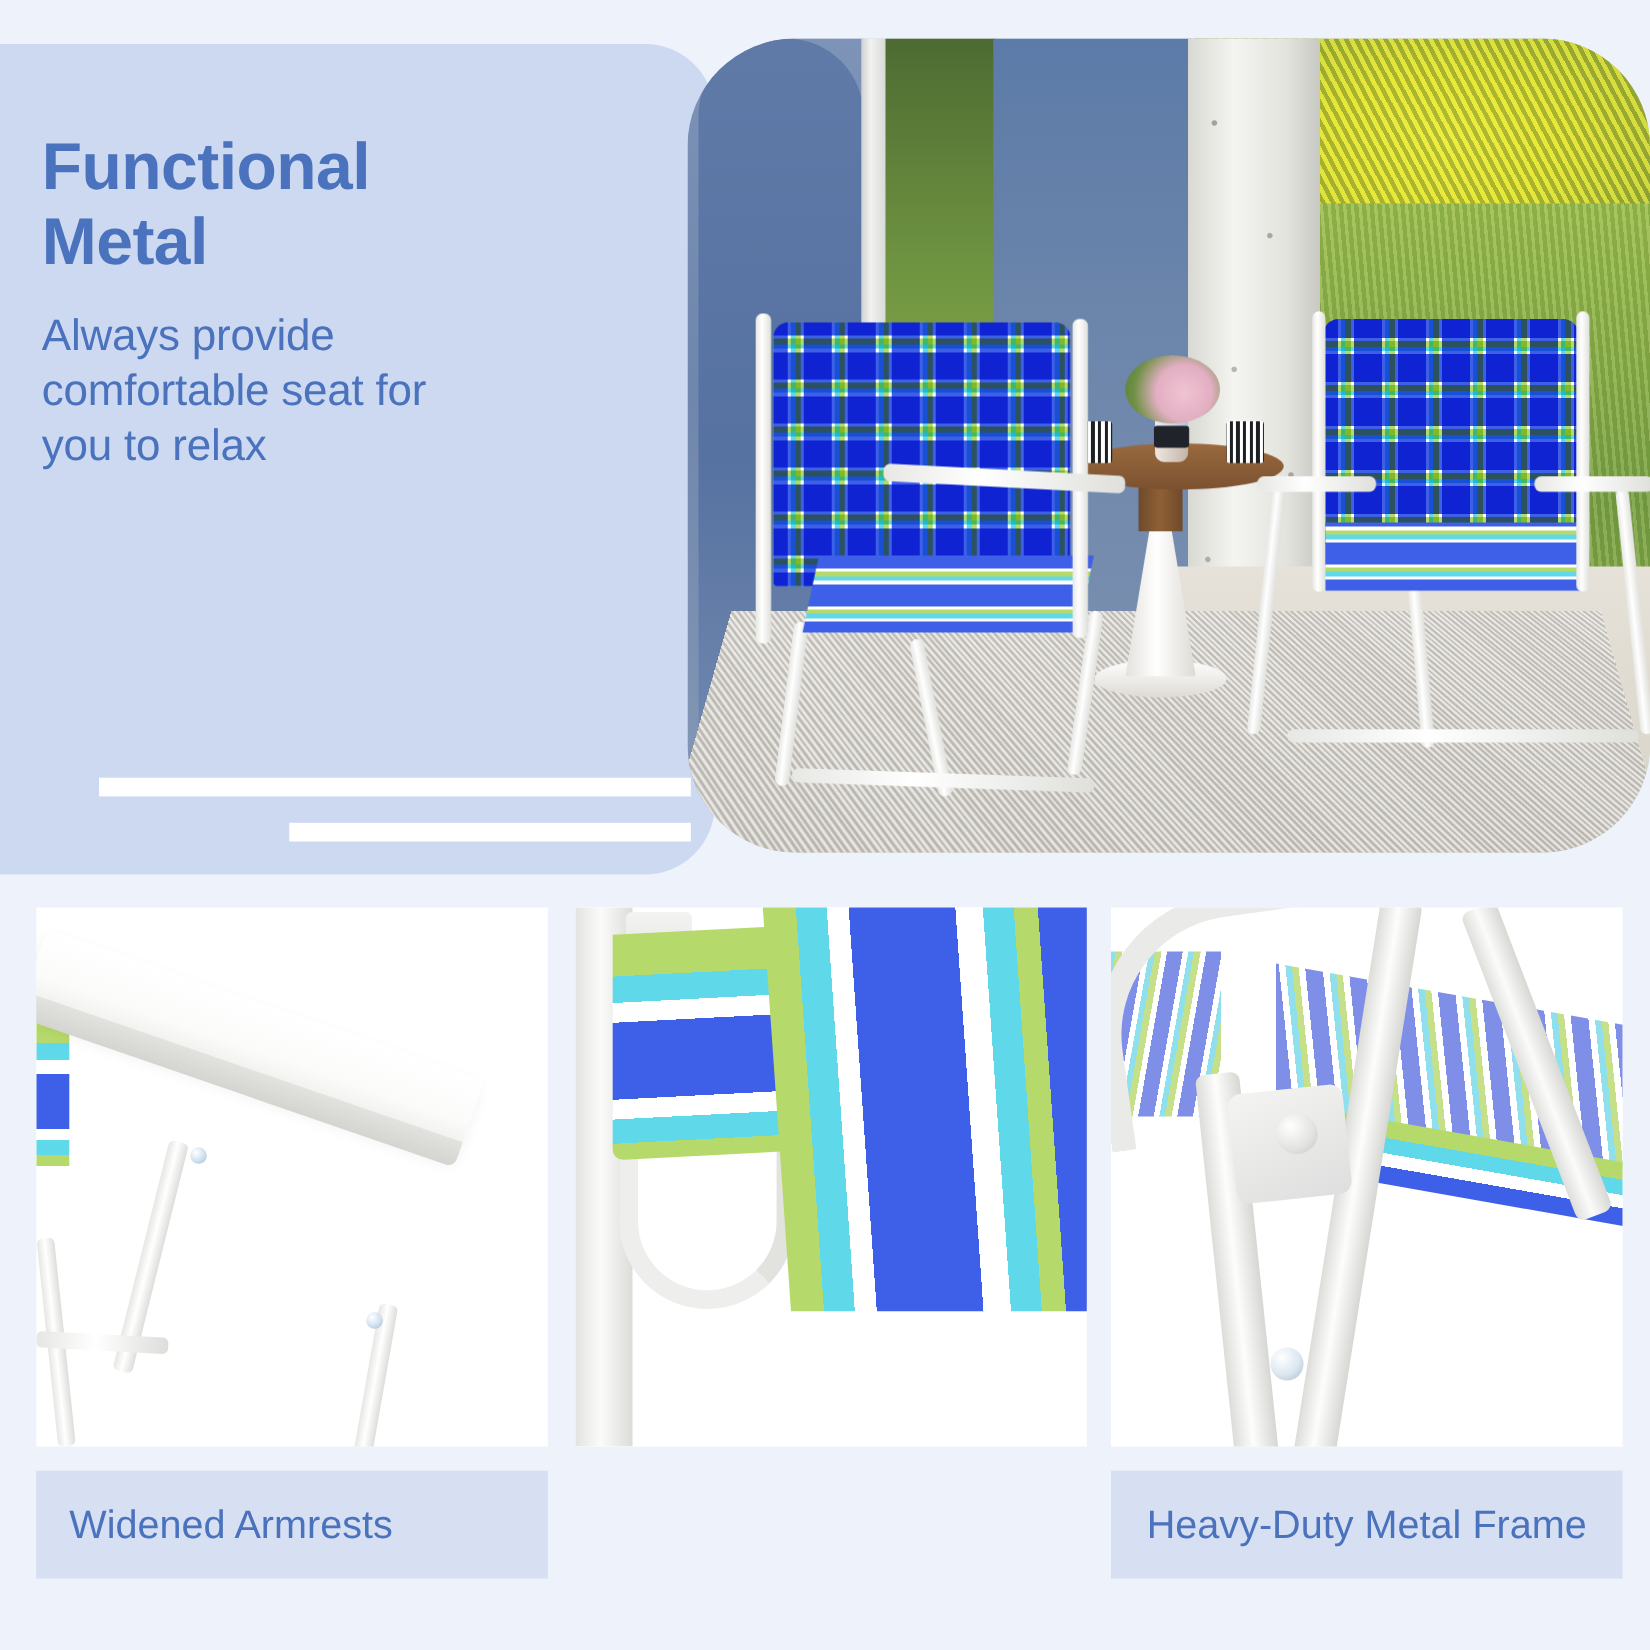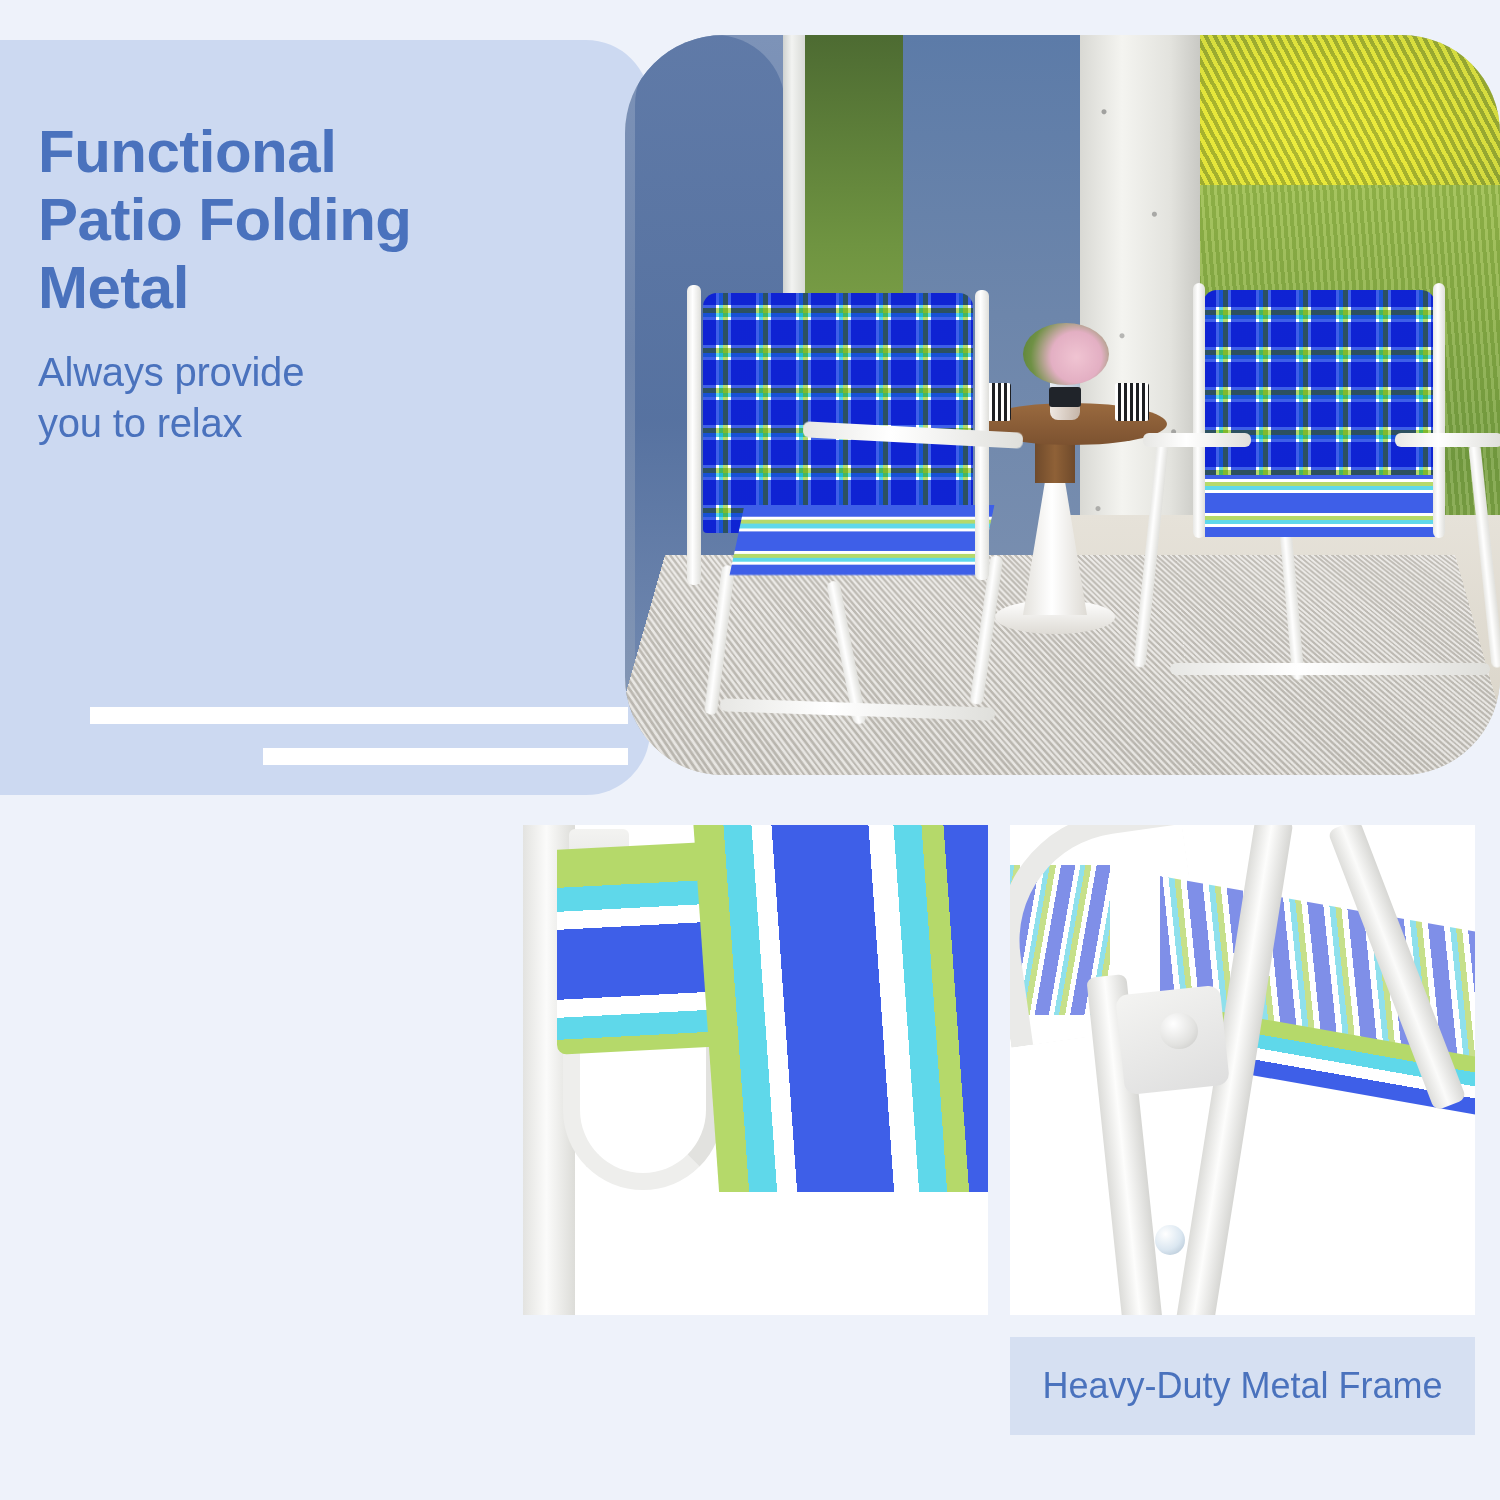--- a/index.html
+++ b/index.html
@@ -237,25 +237,25 @@
 
 <div class="page">
 
   <section class="hero">
 
     <div class="hero-card"></div>
 
     <div class="hero-text">
       <div class="hero-title">
         <div>Functional</div>
-        <div>Patio Folding</div>
         <div>Metal</div>
       </div>
       <div class="hero-sub">
         <div>Always provide</div>
+        <div>comfortable seat for</div>
         <div>you to relax</div>
       </div>
     </div>
 
     <div class="deco-bar one"></div>
     <div class="deco-bar two"></div>
 
     <div class="hero-photo">
 
       <div class="hp patio"></div>
@@ -298,20 +298,33 @@
       <div class="hp frame c2-rail-l"></div>
       <div class="hp frame c2-rail-r"></div>
       <div class="hp frame c2-arm-l"></div>
       <div class="hp frame c2-arm-r"></div>
 
     </div>
   </section>
 
   <section class="features">
 
+    <div class="feature f1">
+      <div class="f-photo">
+        <div class="arm-web"></div>
+        <div class="arm-leg" style="left:95px;top:210px;width:18px;height:215px;transform:rotate(14deg);"></div>
+        <div class="arm-leg" style="left:10px;top:300px;width:16px;height:190px;transform:rotate(-6deg);"></div>
+        <div class="arm-leg" style="left:300px;top:360px;width:17px;height:140px;transform:rotate(10deg);"></div>
+        <div class="arm-leg" style="left:0px;top:388px;width:120px;height:15px;transform:rotate(3deg);"></div>
+        <div class="arm-bar"></div>
+        <div class="rivet" style="left:140px;top:218px;"></div>
+        <div class="rivet" style="left:300px;top:368px;"></div>
+      </div>
+      <div class="f-cap left">Widened Armrests</div>
+    </div>
 
     <div class="feature f2">
       <div class="f-photo">
         <div class="p2-post"></div>
         <div class="p2-bracket"></div>
         <div class="p2-hook"></div>
         <div class="p2-strap-h"></div>
         <div class="p2-strap-v"></div>
       </div>
     </div>

